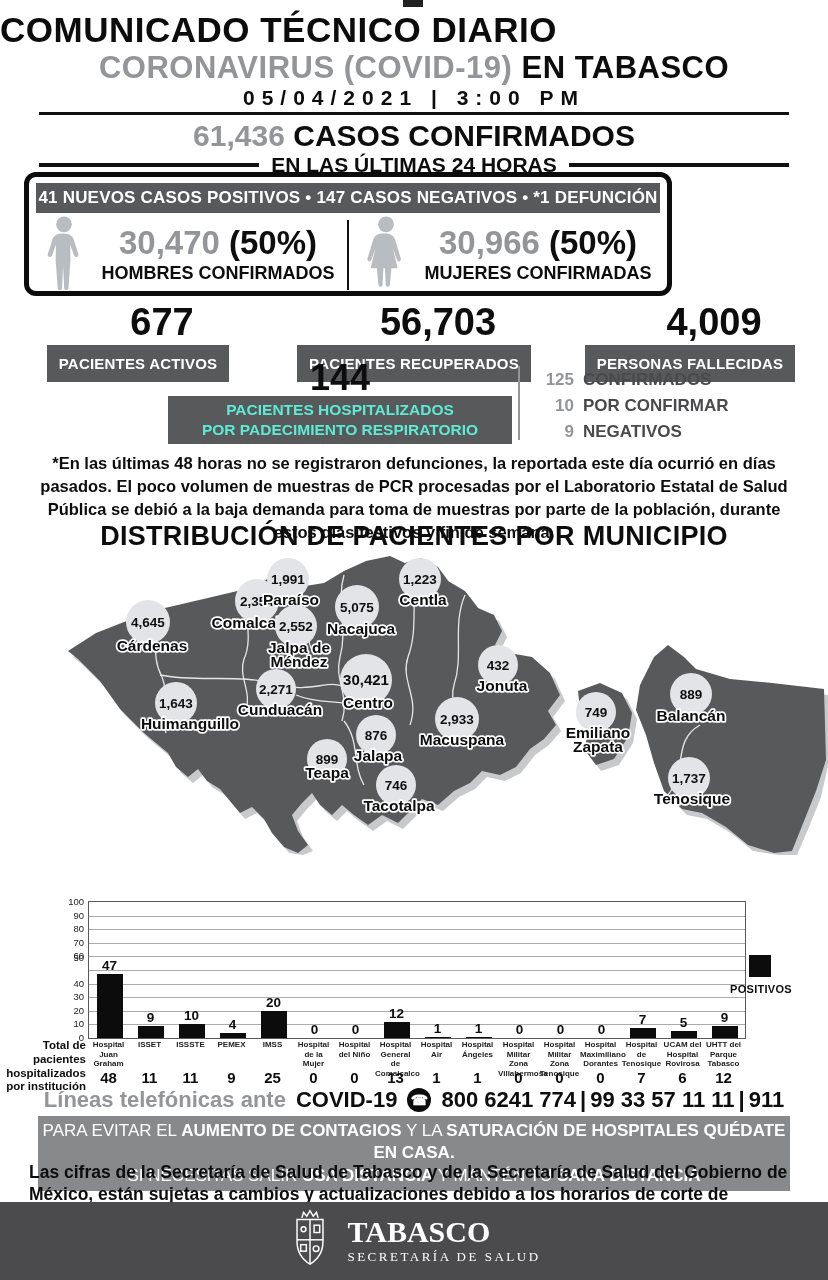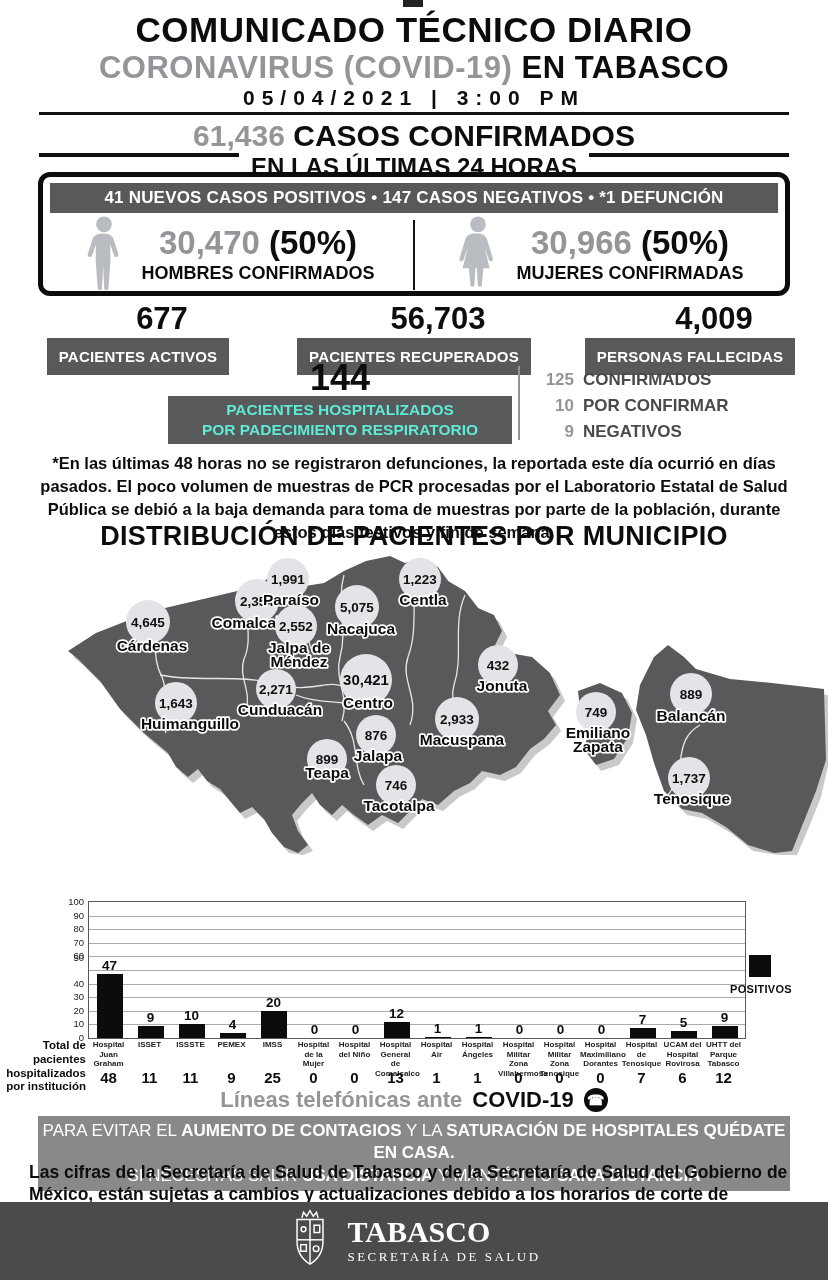--- a/index.html
+++ b/index.html
@@ -1,50 +1,50 @@
 <!DOCTYPE html>
 <html><head>
 <meta charset="utf-8">
 <style>
   html,body{margin:0;padding:0;background:#ffffff;}
   body{font-family:"Liberation Sans",sans-serif;color:#0d0d0d;}
   .page{position:relative;width:828px;height:1280px;background:#fff;overflow:hidden;}
 
   .top-tab{position:absolute;left:403px;top:0;width:20px;height:7px;background:#222;}
 
-  .h-title{position:absolute;top:12px;left:0;width:100%;text-align:center;
+  .h-title{position:absolute;top:12px;left:0;width:100%;text-align:left;
            font-size:35px;font-weight:bold;letter-spacing:0.5px;line-height:1.05;color:#0c0c0c;}
   .h-sub{position:absolute;top:50px;left:0;width:100%;text-align:center;
          font-size:31px;font-weight:bold;letter-spacing:0.5px;}
   .gray-txt{color:#939598;}
   .h-date{position:absolute;top:86px;left:0;width:100%;text-align:center;
           font-size:21px;font-weight:bold;letter-spacing:7px;}
   .hr1{position:absolute;top:112px;left:39px;width:750px;height:3px;background:#101010;}
 
   .confirmed{position:absolute;top:119px;left:0;width:100%;text-align:center;
              font-size:30px;font-weight:bold;}
-  .period{position:absolute;top:153px;left:39px;width:750px;display:flex;
-          gap:12px;font-size:24px;font-weight:bold;}
+  .period{position:absolute;top:153px;left:39px;width:750px;display:flex;align-items:center;
+          gap:12px;font-size:21px;font-weight:bold;}
   .period .line{flex:1;height:4px;background:#101010;}
   .period .ptxt{white-space:nowrap;}
 
-  .box{position:absolute;top:172px;left:38px;width:752px;height:124px;border:5px solid #0c0c0c;
+  .box{position:absolute;top:172px;left:24px;width:648px;height:124px;border:5px solid #0c0c0c;
        border-radius:12px;box-sizing:border-box;background:#fff;}
   .banner{margin:6px 7px 4px 7px;background:#58595b;color:#fff;text-align:center;
           font-weight:bold;font-size:17px;padding:5px 0;letter-spacing:.2px;}
   .genders{display:flex;height:76px;}
   .gcol{flex:1;display:flex;align-items:center;justify-content:center;gap:16px;}
   .gdivider{width:2px;background:#111;margin:3px 0;}
   .gtxt{text-align:center;}
   .gnum{font-size:33px;font-weight:bold;line-height:1.05;}
   .glabel{font-size:18px;font-weight:bold;margin-top:2px;}
 
   .stats{position:absolute;top:303px;left:0;width:828px;display:flex;}
   .stat{flex:1;text-align:center;}
-  .stat .v{font-size:31px;font-weight:bold;line-height:1;padding-left:48px;}
+  .stat .v{font-size:38px;font-weight:bold;line-height:1;padding-left:48px;}
   .stat .l{display:inline-block;background:#58595b;color:#fff;font-weight:bold;
            font-size:15px;padding:10px 12px;margin-top:4px;letter-spacing:.2px;}
 
   .hosp{position:absolute;top:360px;left:0;width:828px;height:86px;}
   .hosp-main{position:absolute;left:168px;width:344px;text-align:center;}
   .hosp-v{font-size:36px;font-weight:bold;line-height:1;}
   .hosp-l{margin-top:0;background:#58595b;color:#5eead4;font-weight:bold;font-size:15.5px;
           padding:4px 4px;line-height:1.3;}
   .hosp-div{position:absolute;left:518px;top:6px;width:2px;height:74px;background:#939598;}
   .hosp-list{position:absolute;left:538px;top:10px;font-weight:bold;font-size:17px;}
@@ -430,20 +430,21 @@
     <div id="legend">
       <div class="sq"></div>
       <div class="lt">POSITIVOS</div>
     </div>
   </div>
 
   <div class="phones">
     <span class="gray-txt">Líneas telefónicas ante </span>
       <span>COVID-19</span>
     <span class="phone-icon">☎</span>
+    <span id="phone-numbers"><span>800 6241 774</span><span class="psep">|</span><span>99 33 57 11 11</span><span class="psep">|</span><span>911</span></span>
   </div>
 
   <div class="band">
     <div id="band-line1"><span class="seg-n">PARA EVITAR EL </span><span class="seg-b">AUMENTO DE CONTAGIOS</span><span class="seg-n"> Y LA </span><span class="seg-b">SATURACIÓN DE HOSPITALES QUÉDATE EN CASA.</span></div>
     <div id="band-line2"><span class="seg-n">SI NECESITAS SALIR </span><span class="seg-b">USA DISTANCIA</span><span class="seg-n"> Y MANTÉN TU </span><span class="seg-b">SANA DISTANCIA</span></div>
   </div>
 
   <div class="disclaimer">Las cifras de la Secretaría de Salud de Tabasco y de la Secretaría de Salud del Gobierno de México, están sujetas a cambios y actualizaciones debido a los horarios de corte de</div>
 
   <div class="footer">

